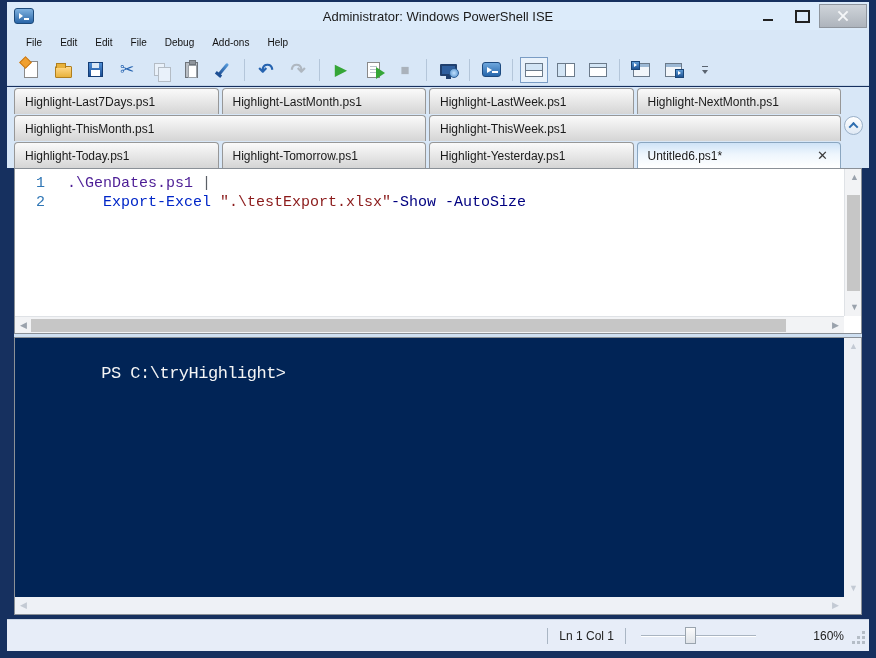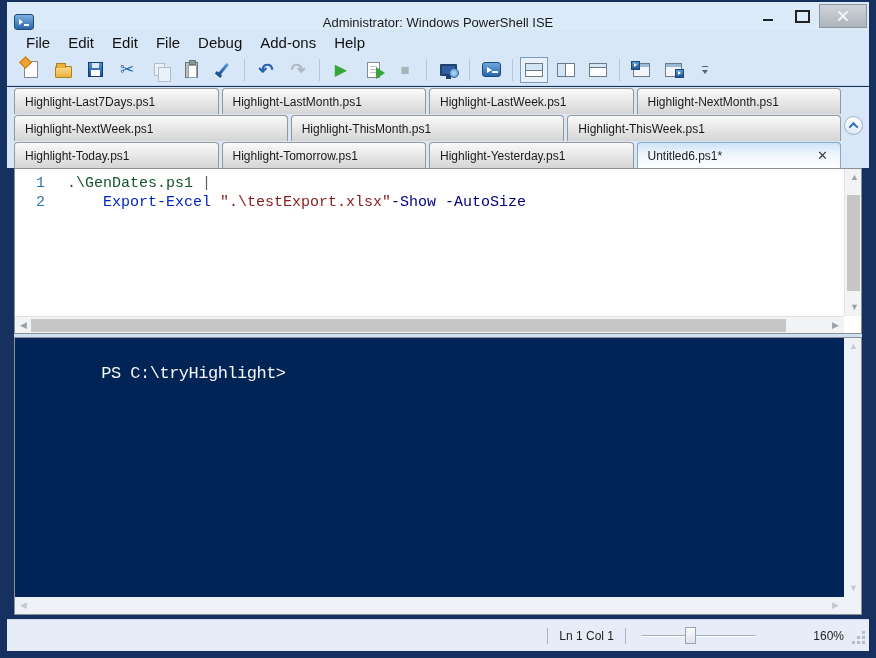--- a/index.html
+++ b/index.html
@@ -8,21 +8,21 @@
 
   .window {
     position:relative; width:876px; height:658px;
     background:#16305f; overflow:hidden;
     font-family:"Liberation Sans", sans-serif;
   }
 
   
   .titlebar {
     position:absolute; top:2px; left:7px; right:7px; height:28px;
-    background:#dcebfa; display:flex; align-items:flex-end;
+    background:#dcebfa; display:flex; align-items:center;
   }
   .app-icon {
     width:20px; height:16px; margin-left:7px; border-radius:3px;
     background:linear-gradient(#7fb2e0,#2a66a8); border:1px solid #1d4a7a;
     position:relative;
   }
   .app-icon::before {
     content:""; position:absolute; left:4px; top:4px;
     border-left:4px solid #fff; border-top:3px solid transparent; border-bottom:3px solid transparent;
   }
@@ -42,21 +42,21 @@
     content:""; position:absolute; left:50%; top:50%; width:13px; height:2px; background:#f4f6f8;
   }
   .wc-close::before { transform:translate(-50%,-50%) rotate(45deg); }
   .wc-close::after  { transform:translate(-50%,-50%) rotate(-45deg); }
 
   
   .menubar {
     position:absolute; top:30px; left:7px; right:7px; height:24px;
     background:#d8e7f7; display:flex; align-items:center; padding-left:10px;
   }
-  .menu-item { font-size:15px; color:#111; padding:3px 9px; cursor:default; }
+  .menu-item { font-size:10px; color:#111; padding:3px 9px; cursor:default; }
 
   
   .toolbar {
     position:absolute; top:54px; left:7px; right:7px; height:32px;
     background:#d8e7f7; border-bottom:1px solid #c3d5e8;
     display:flex; align-items:center; padding-left:8px;
   }
   .tb-btn {
     width:28px; height:26px; display:flex; align-items:center; justify-content:center;
     border:1px solid transparent; margin:0 2px; position:relative; background:transparent;
@@ -309,23 +309,20 @@
         </div>
         <div class="tab">
           <span>Highlight-LastWeek.ps1</span>
         </div>
         <div class="tab">
           <span>Highlight-NextMonth.ps1</span>
         </div>
       </div>
       <div class="tab-row r1">
         <div class="tab">
-          <span>Highlight-NextWeek.ps1</span>
-        </div>
-        <div class="tab">
           <span>Highlight-ThisMonth.ps1</span>
         </div>
         <div class="tab">
           <span>Highlight-ThisWeek.ps1</span>
         </div>
       </div>
       <div class="tab-row r2">
         <div class="tab">
           <span>Highlight-Today.ps1</span>
         </div>
@@ -337,21 +334,21 @@
         </div>
         <div class="tab active">
           <span>Untitled6.ps1*</span>
           <span class="close-x">✕</span>
         </div>
       </div>
     </div>
 
   <div class="editor-pane">
     <div class="code-area">
-        <div class="code-line"><span class="line-num" style="color: rgb(47, 118, 181);">1</span><span style="color: #14532d;">.\GenDates.ps1</span><span style="color: rgb(30, 30, 30);"> </span><span style="color: rgb(90, 95, 102);">|</span></div>
+        <div class="code-line"><span class="line-num" style="color: rgb(47, 118, 181);">1</span><span style="color: #4c1d95;">.\GenDates.ps1</span><span style="color: rgb(30, 30, 30);"> </span><span style="color: rgb(90, 95, 102);">|</span></div>
         <div class="code-line"><span class="line-num" style="color: rgb(47, 118, 181);">2</span><span style="color: rgb(30, 30, 30);">    </span><span style="color: rgb(0, 38, 200); text-align: right;">Export-Excel</span><span style="color: rgb(30, 30, 30);"> </span><span style="color: rgb(139, 26, 26);">".\testExport.xlsx"</span><span style="color: rgb(0, 0, 128);">-Show -AutoSize</span></div>
       </div>
     <div class="scroll-v">
       <span class="arr up">▲</span>
       <div class="thumb-v"></div>
       <span class="arr dn">▼</span>
     </div>
     <div class="scroll-h">
       <span class="arr lf">◀</span>
       <div class="thumb-h"></div>

